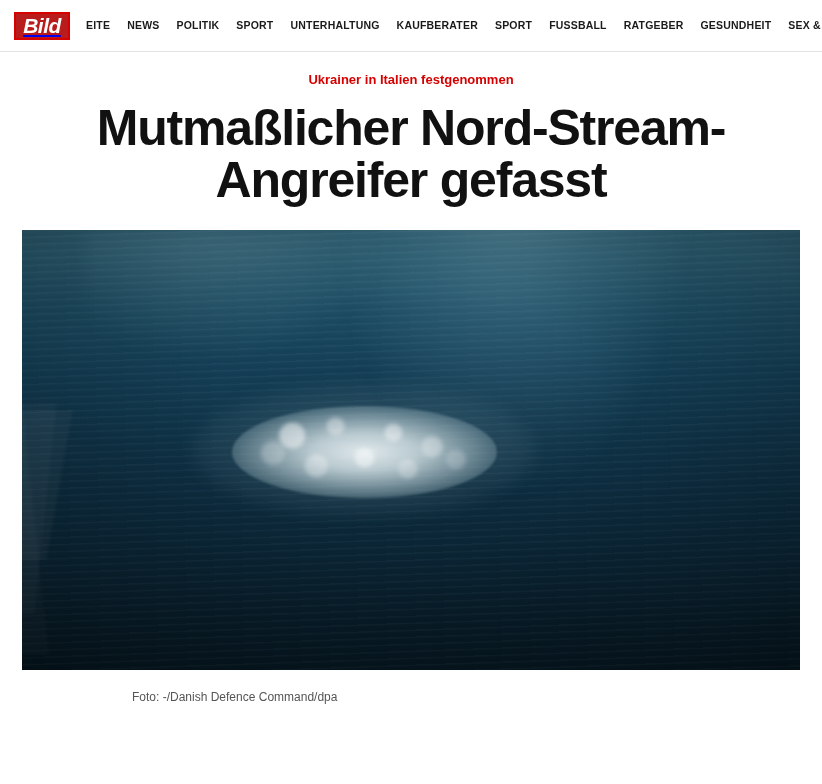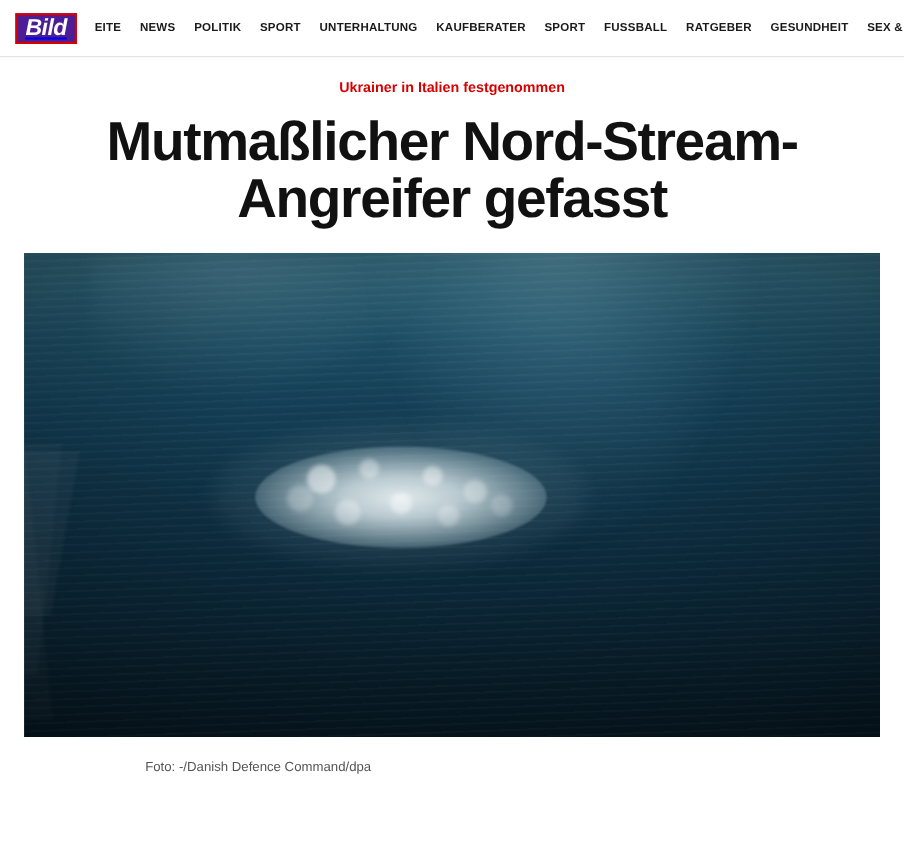--- a/index.html
+++ b/index.html
@@ -21,21 +21,21 @@
     display: flex;
     align-items: center;
     height: 52px;
     padding: 0 0 0 14px;
     border-bottom: 1px solid #e3e3e3;
     background: #fff;
   }
   .logo {
     width: 56px;
     height: 28px;
-    background: #4c1d95;
+    background: #b91c1c;
     border: 2px solid #d70000;
     display: flex;
     align-items: center;
     justify-content: center;
     flex: 0 0 auto;
     margin-right: 16px;
     position: relative;
   }
   .logo-text {
     color: #ffffff;

